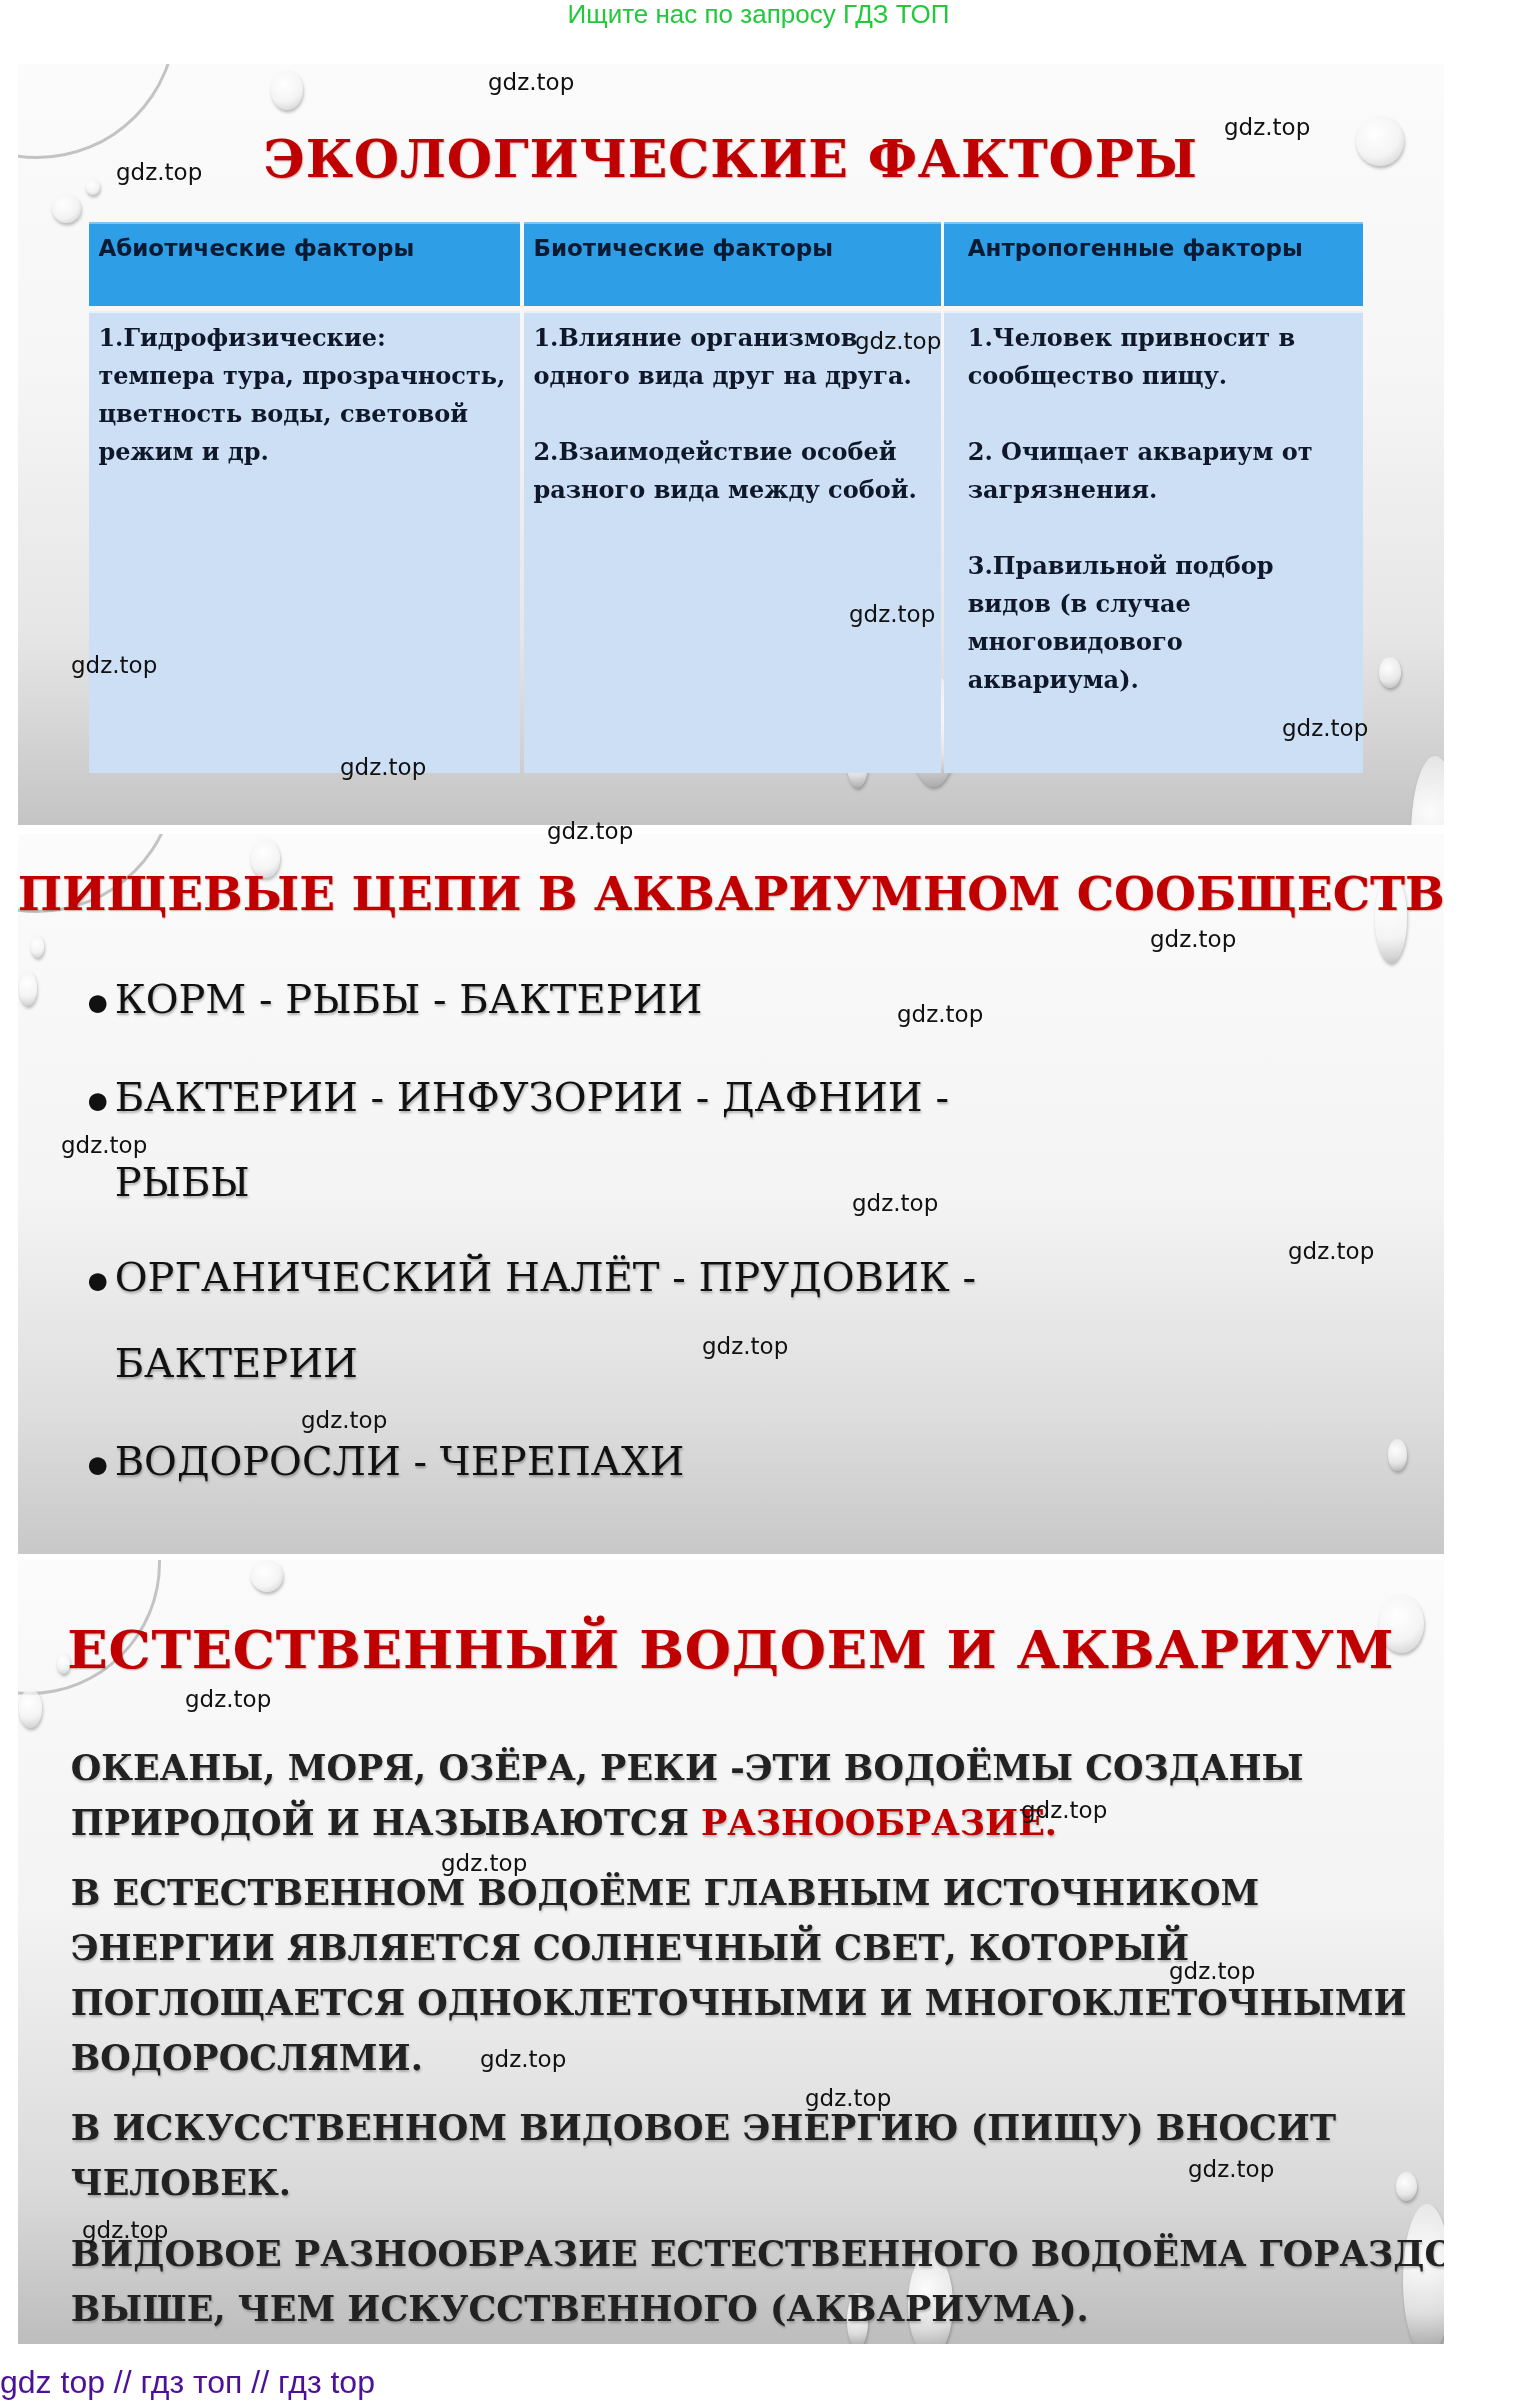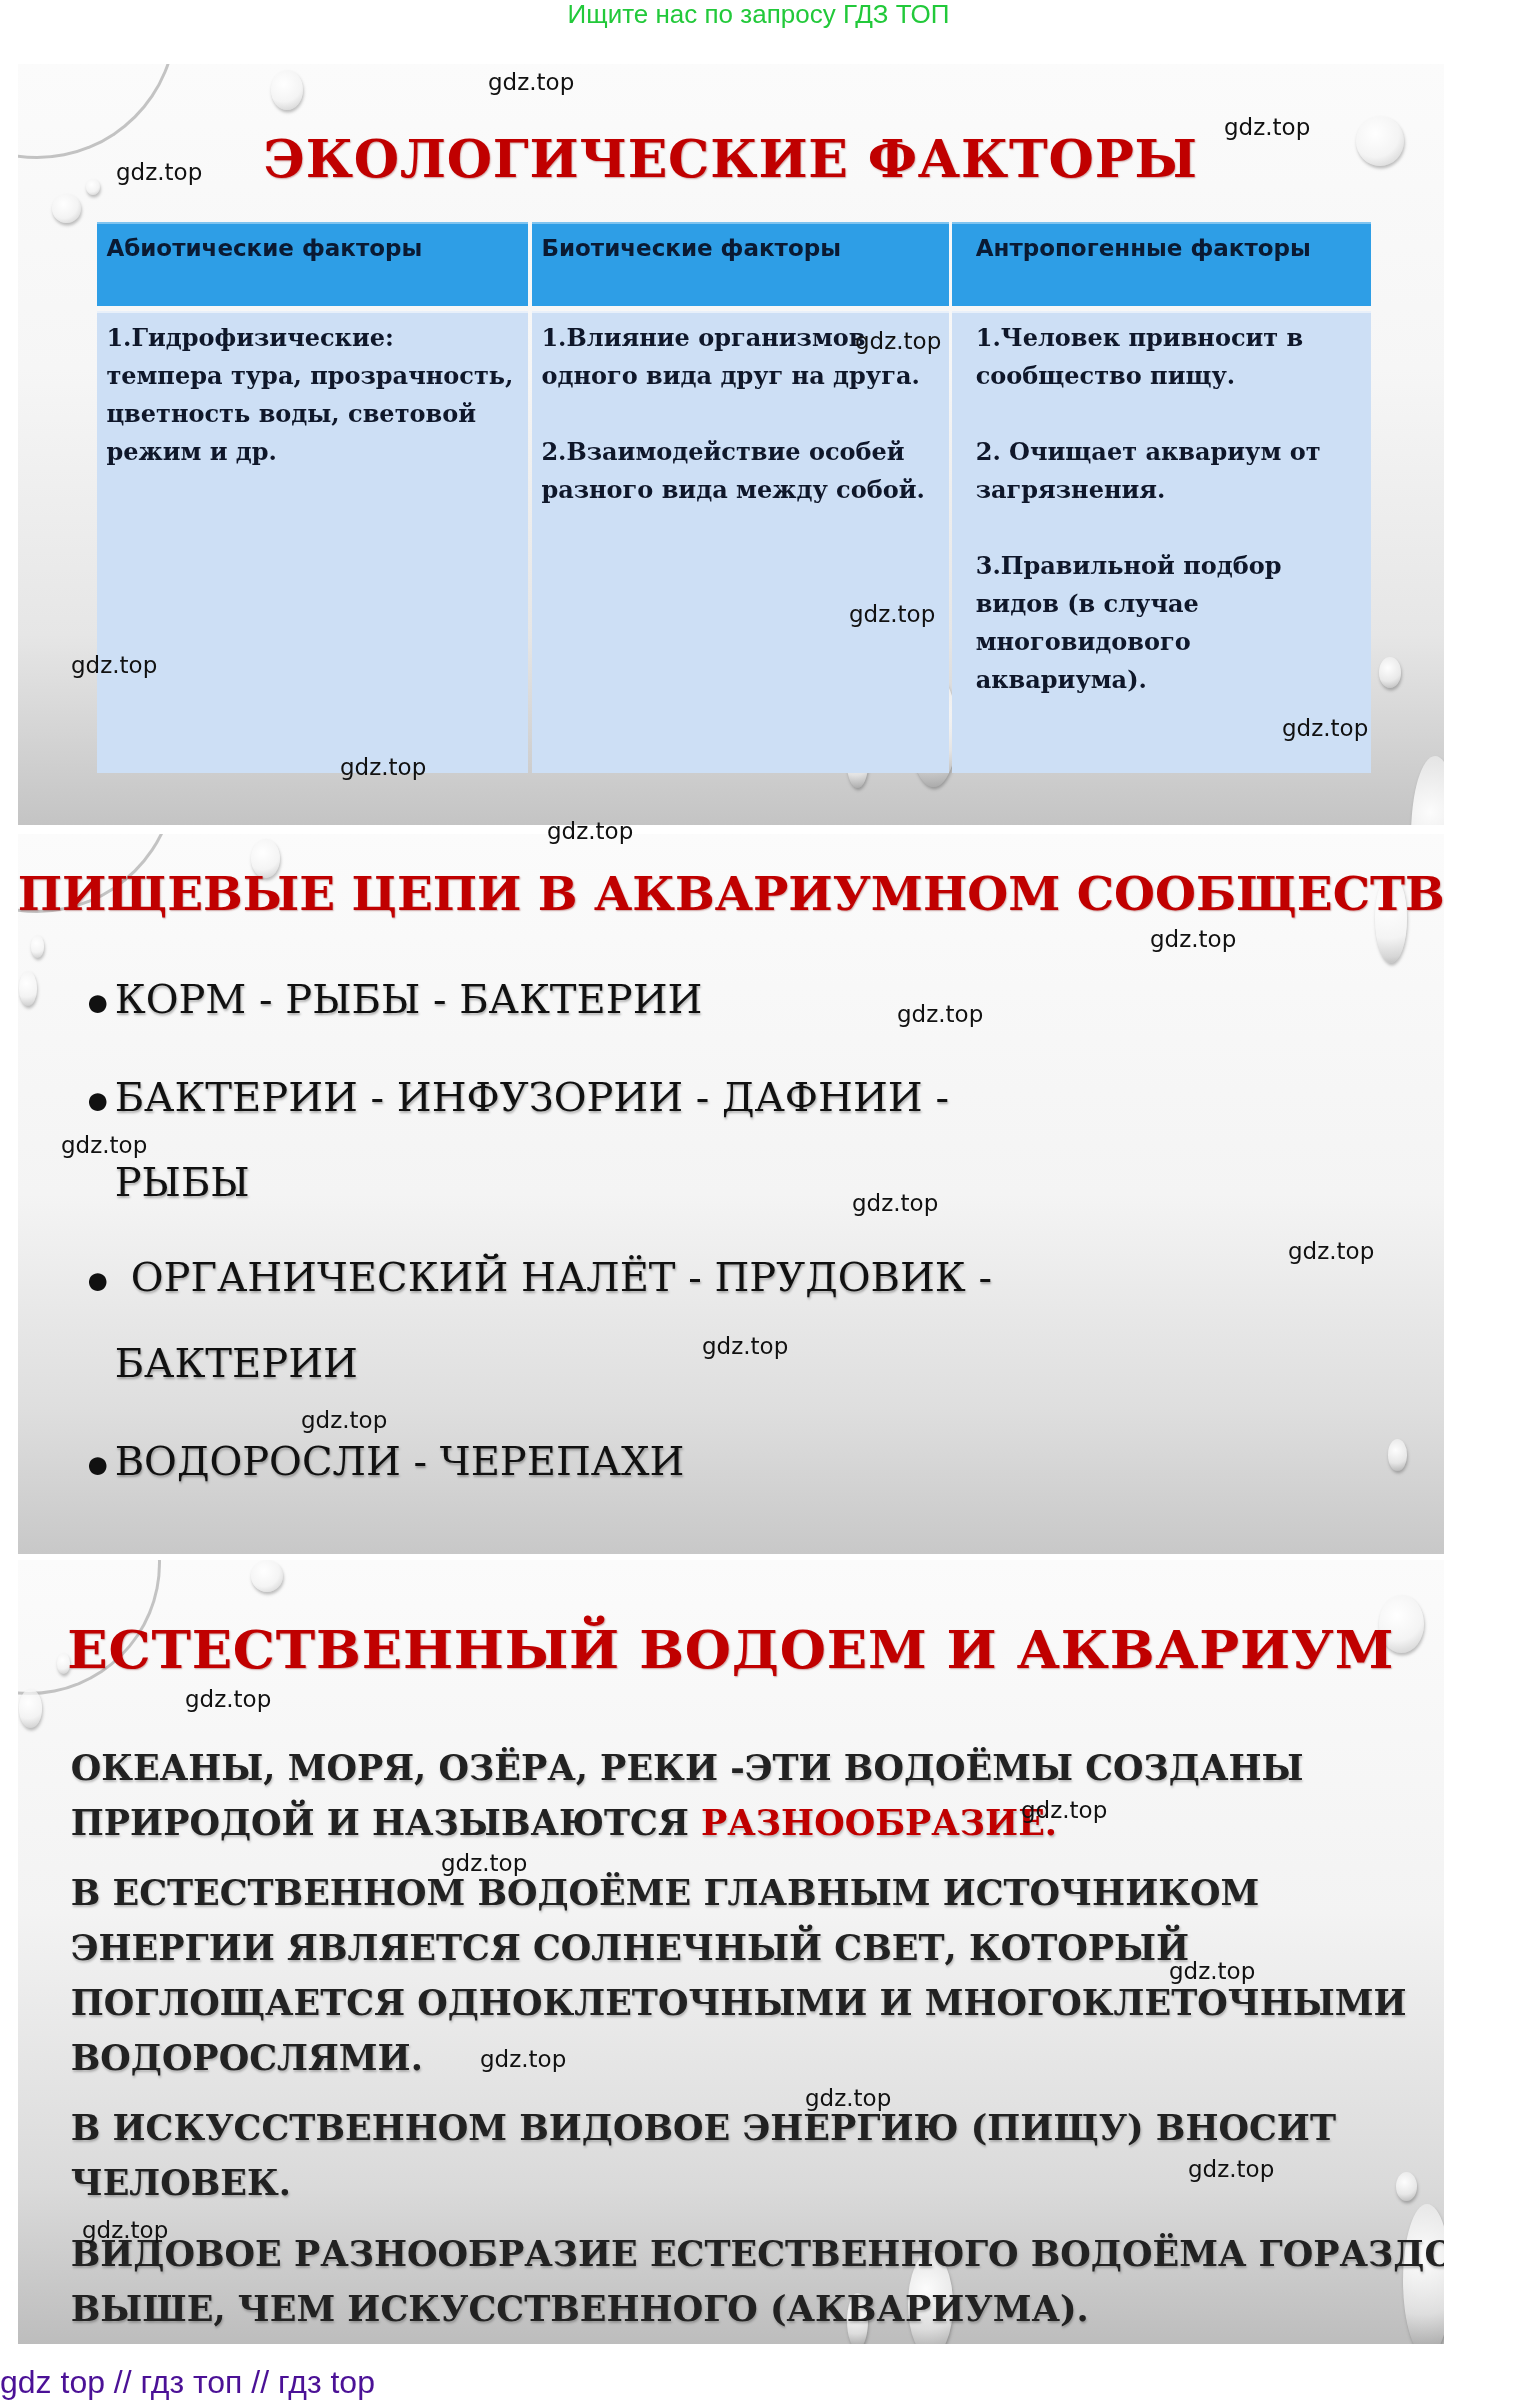--- a/index.html
+++ b/index.html
@@ -38,21 +38,21 @@
 
   .title {
     position:absolute; left:0; width:1426px; text-align:center;
     color:#c00000; font-weight:bold; font-family:"DejaVu Serif", serif;
     letter-spacing:0.8px;
     text-shadow:0.8px 0.8px 1.6px rgba(120,0,0,0.35);
     white-space:nowrap;
   }
 
   
-  .tbl { position:absolute; left:71px; top:158px; width:1274px; height:551px;margin-left:8px; }
+  .tbl { position:absolute; left:71px; top:158px; width:1274px; height:551px; }
   .th {
     position:absolute; top:0; height:84px; background:#2e9ee6;
     font-family:"DejaVu Sans", sans-serif; font-weight:bold; font-size:23px;
     color:#0a1a33; padding:11.3px 9.7px 0 9.7px; box-sizing:border-box;
     border-top:2.4px solid #7fc4f0;
   }
   .td {
     position:absolute; top:89px; height:462px; background:#cddff5;
     font-family:"DejaVu Serif", serif; font-weight:bold; font-size:24px; line-height:38px;
     color:#0f172a; padding:6.4px 9.7px 0 9.7px; box-sizing:border-box;
@@ -136,21 +136,21 @@
 
   <div>
     <span class="bullet-dot" style="left:64px;top:142px;">•</span>
     <span class="bullet-line" style="left:97px;top:142px;">КОРМ - РЫБЫ - БАКТЕРИИ</span>
 
     <span class="bullet-dot" style="left:64px;top:240px;">•</span>
     <span class="bullet-line" style="left:97px;top:240px;">БАКТЕРИИ - ИНФУЗОРИИ - ДАФНИИ -</span>
     <span class="bullet-line" style="left:97px;top:325px;">РЫБЫ</span>
 
     <span class="bullet-dot" style="left:64px;top:420px;">•</span>
-    <span class="bullet-line" style="left:97px;top:420px;margin-left:16px;">ОРГАНИЧЕСКИЙ НАЛЁТ - ПРУДОВИК -</span>
+    <span class="bullet-line" style="left:97px;top:420px;">ОРГАНИЧЕСКИЙ НАЛЁТ - ПРУДОВИК -</span>
     <span class="bullet-line" style="left:97px;top:506px;">БАКТЕРИИ</span>
 
     <span class="bullet-dot" style="left:64px;top:604px;">•</span>
     <span class="bullet-line" style="left:97px;top:604px;">ВОДОРОСЛИ - ЧЕРЕПАХИ</span>
   </div>
 </div>
 
 <div class="slide s3">
   <div class="arc" style="left:-121px;top:-129px;width:258px;height:258px;"></div>
   <div class="drop" style="left:233px;top:0px;width:32px;height:32px;"></div>

